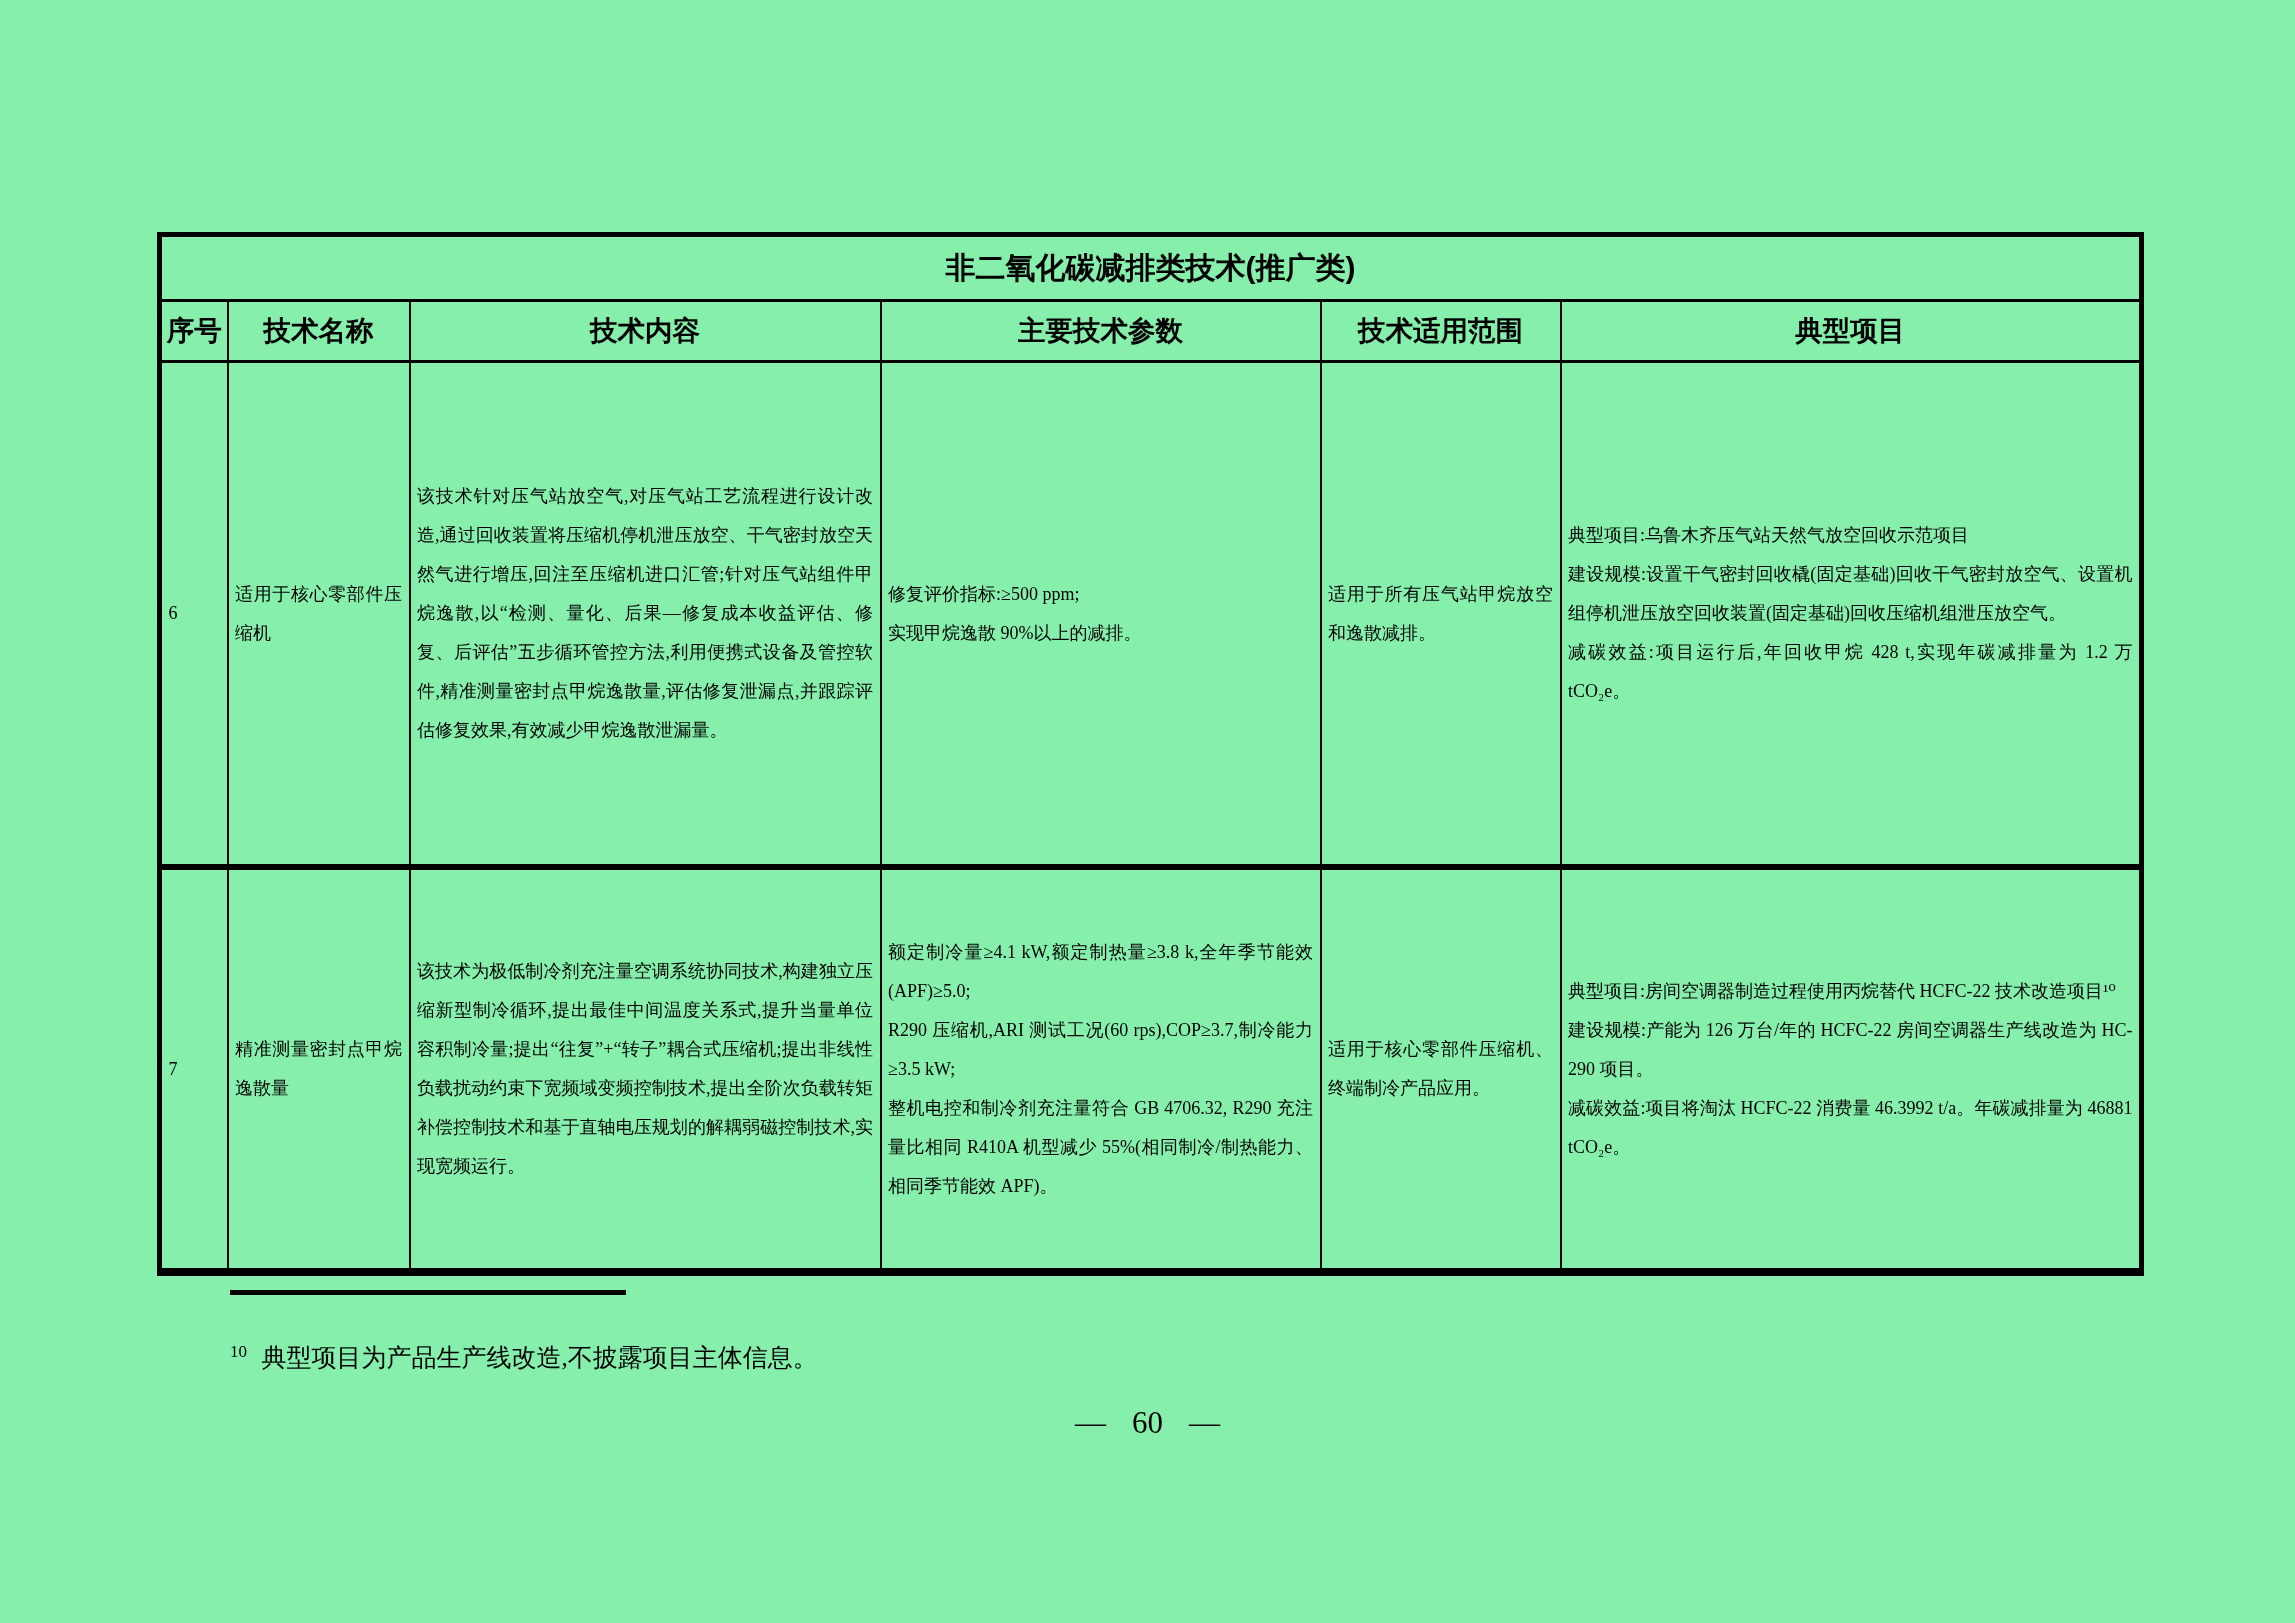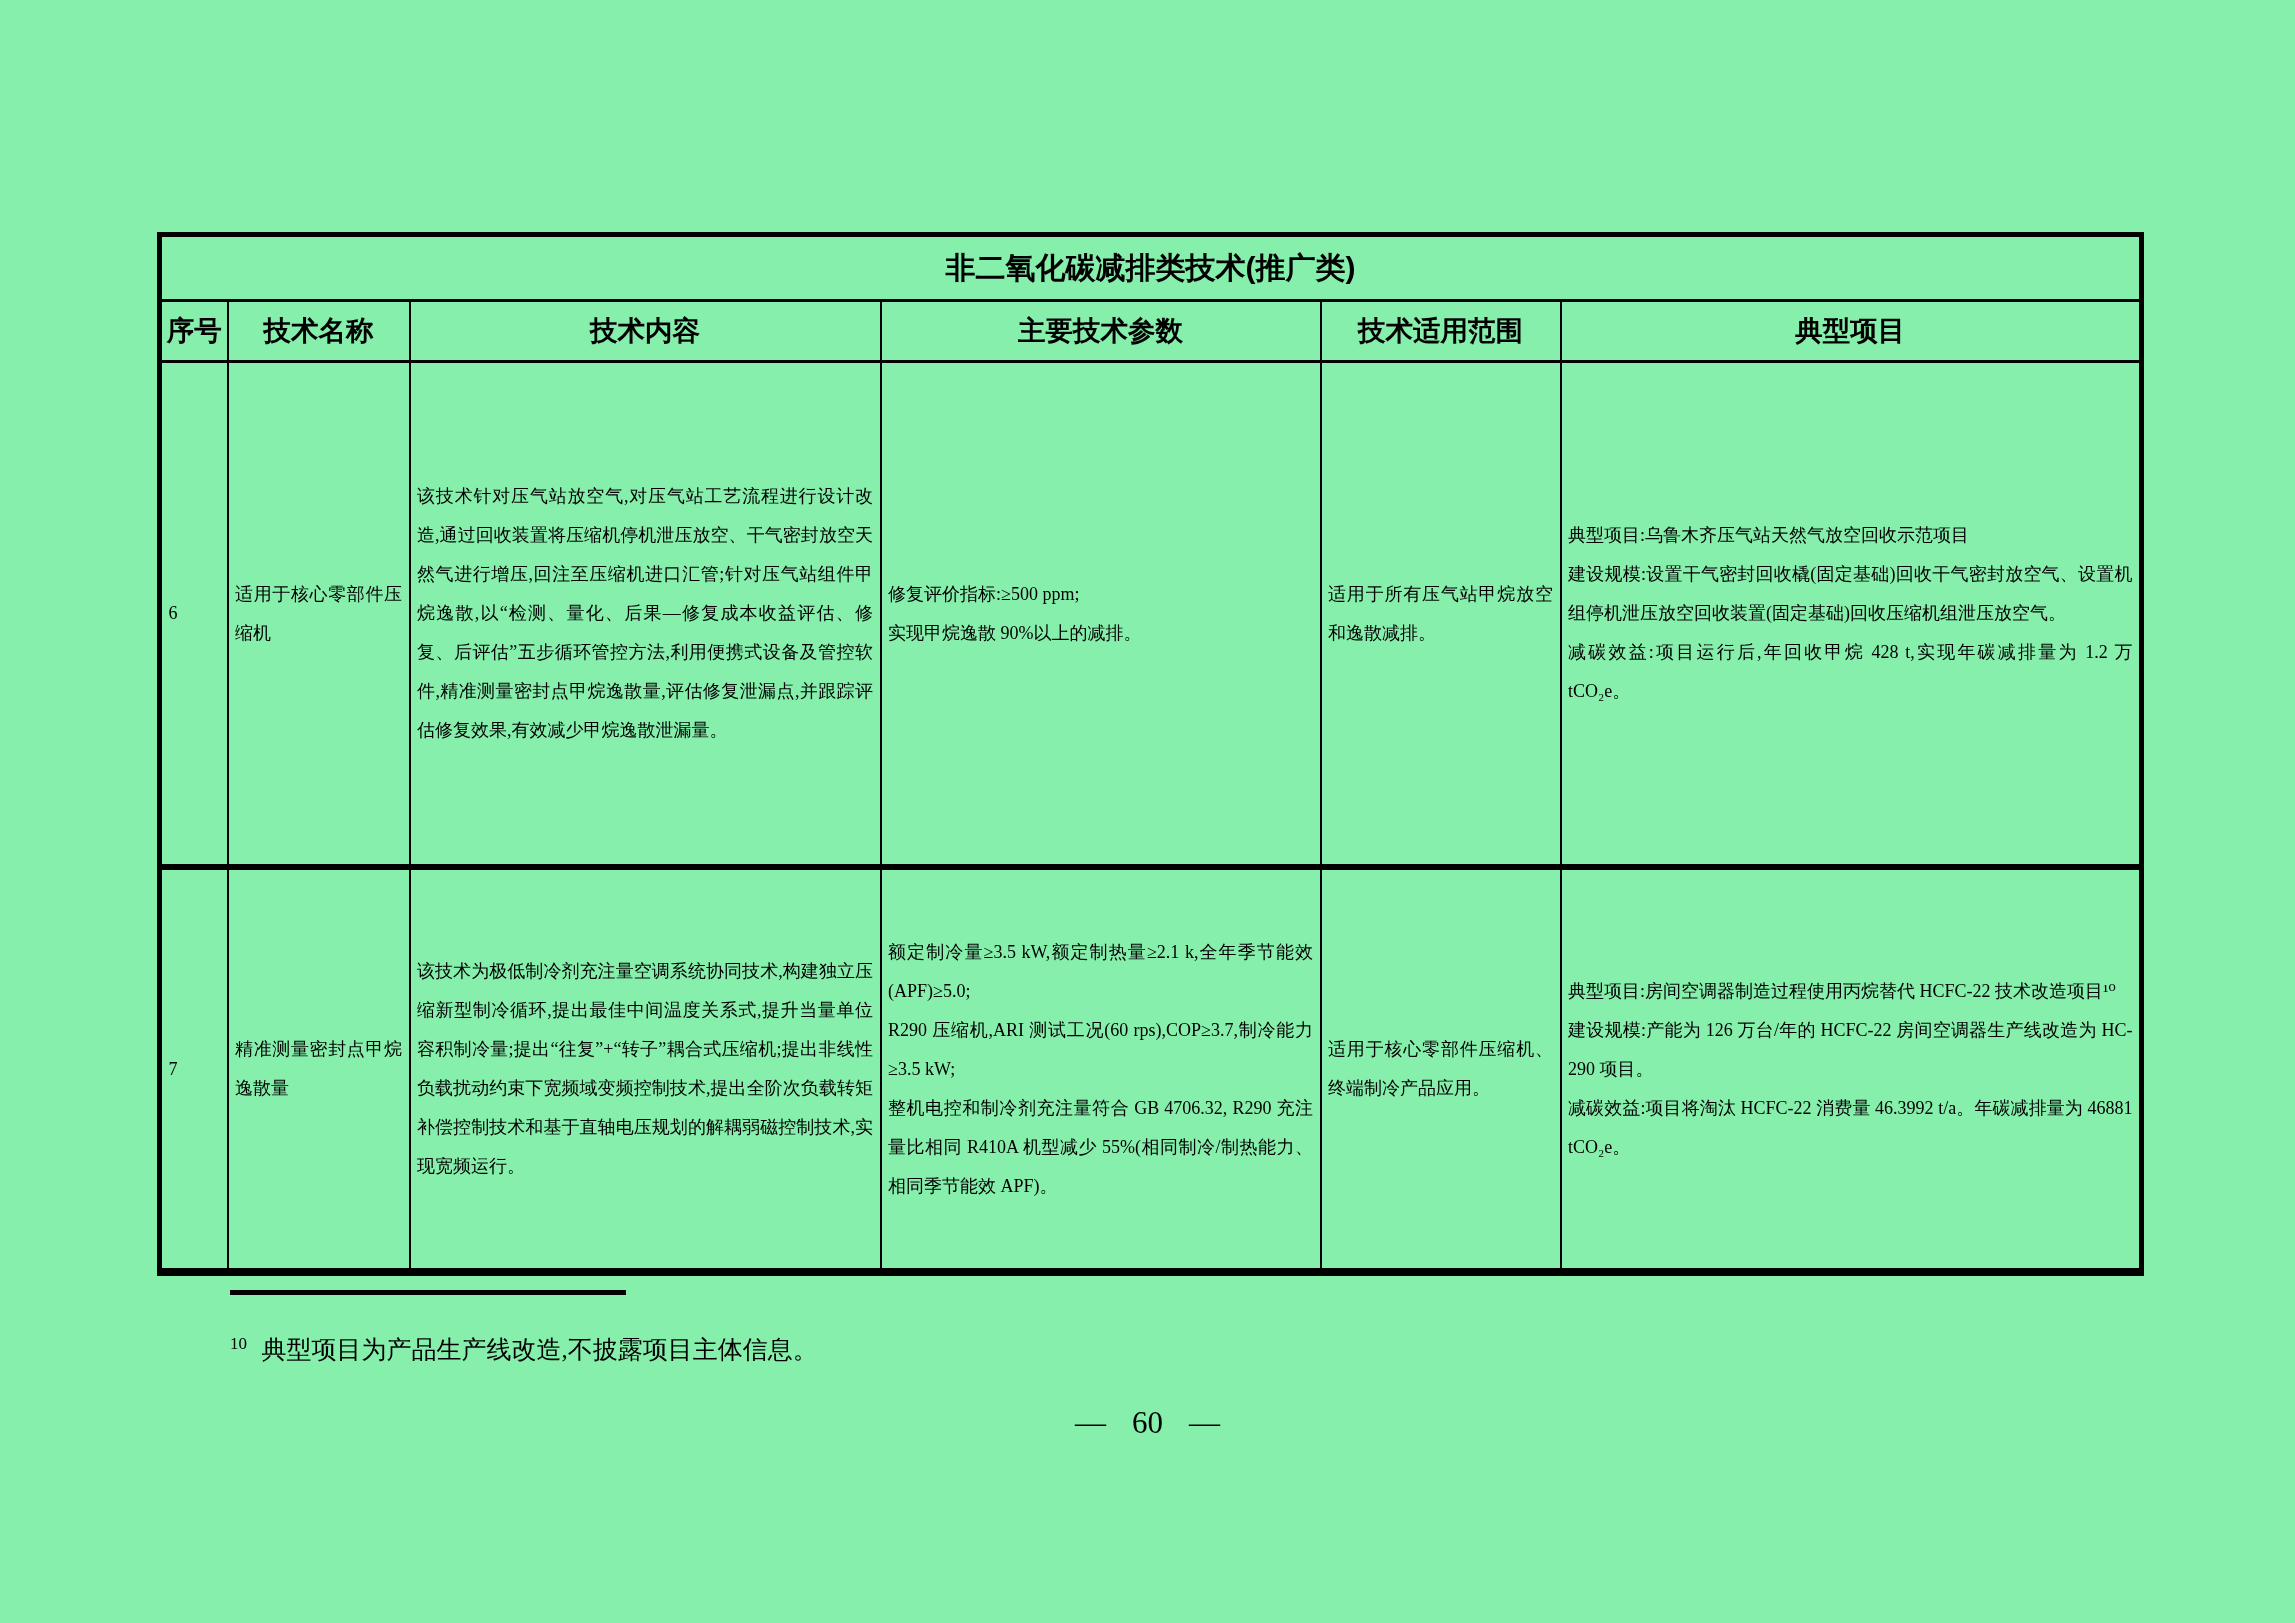--- a/index.html
+++ b/index.html
@@ -73,21 +73,21 @@
     top: 1290px;
     width: 396px;
     height: 5.2px;
     background: #000;
   }
   .footnote {
     position: absolute;
     left: 230px;
     top: 1328px;
     font-size: 25px;
-    line-height: 32px;
+    line-height: 48px;
     white-space: nowrap;
   }
   .footnote .fn-marker {
     font-size: 17px;
     vertical-align: super;
     margin-right: 14.4px;
   }
   .page-number {
     position: absolute;
     top: 1405px;
@@ -134,21 +134,21 @@
 实现甲烷逸散 90%以上的减排。</td>
         <td class="c-scope">适用于所有压气站甲烷放空和逸散减排。</td>
         <td class="c-project pre">典型项目:乌鲁木齐压气站天然气放空回收示范项目
 建设规模:设置干气密封回收橇(固定基础)回收干气密封放空气、设置机组停机泄压放空回收装置(固定基础)回收压缩机组泄压放空气。
 减碳效益:项目运行后,年回收甲烷 428 t,实现年碳减排量为 1.2 万 tCO₂e。</td>
       </tr>
       <tr class="row-b">
         <td class="c-seq">7</td>
         <td class="c-name">精准测量密封点甲烷逸散量</td>
         <td class="c-content">该技术为极低制冷剂充注量空调系统协同技术,构建独立压缩新型制冷循环,提出最佳中间温度关系式,提升当量单位容积制冷量;提出“往复”+“转子”耦合式压缩机;提出非线性负载扰动约束下宽频域变频控制技术,提出全阶次负载转矩补偿控制技术和基于直轴电压规划的解耦弱磁控制技术,实现宽频运行。</td>
-        <td class="c-params pre">额定制冷量≥3.5 kW,额定制热量≥2.1 k,全年季节能效(APF)≥5.0;
+        <td class="c-params pre">额定制冷量≥4.1 kW,额定制热量≥3.8 k,全年季节能效(APF)≥5.0;
 R290 压缩机,ARI 测试工况(60 rps),COP≥3.7,制冷能力≥3.5 kW;
 整机电控和制冷剂充注量符合 GB 4706.32, R290 充注量比相同 R410A 机型减少 55%(相同制冷/制热能力、相同季节能效 APF)。</td>
         <td class="c-scope">适用于核心零部件压缩机、终端制冷产品应用。</td>
         <td class="c-project pre">典型项目:房间空调器制造过程使用丙烷替代 HCFC-22 技术改造项目¹⁰
 建设规模:产能为 126 万台/年的 HCFC-22 房间空调器生产线改造为 HC-290 项目。
 减碳效益:项目将淘汰 HCFC-22 消费量 46.3992 t/a。年碳减排量为 46881 tCO₂e。</td>
       </tr>
     </tbody>
   </table>
 

